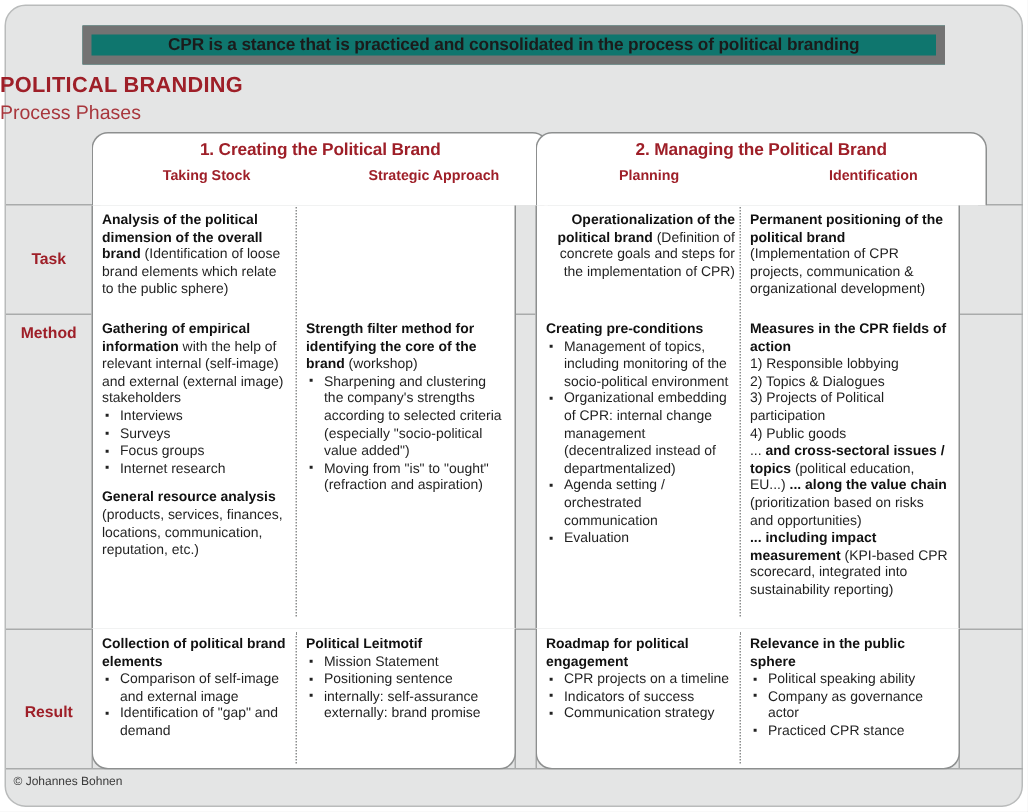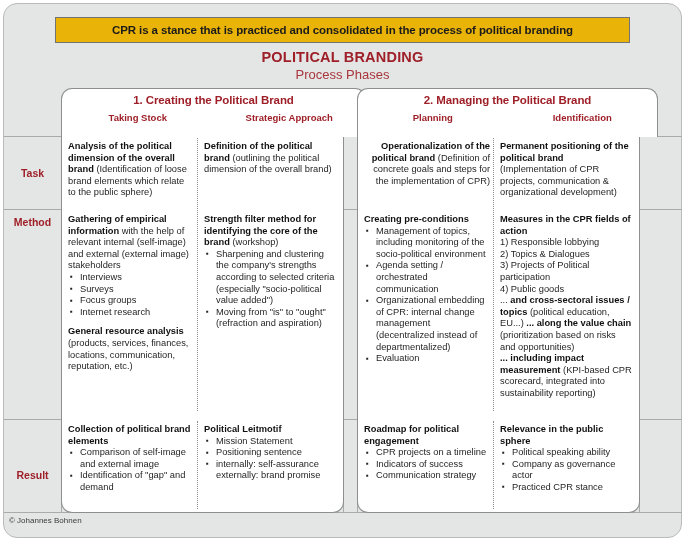--- a/index.html
+++ b/index.html
@@ -23,31 +23,30 @@
     background:#e4e5e5;
     border:1px solid #b9bbbb;
     border-radius:14px;
     box-sizing:border-box;
   }
   
   .banner{
     position:absolute;
     left:55px;top:17px;
     width:575px;height:26px;
-    background:#eab308;
-    border:1px solid #737373;
+    background:#0f766e;
+    border:6px solid #737373;
     box-sizing:border-box;
     display:flex;align-items:center;justify-content:center;
     font-size:11.5px;font-weight:bold;color:#1b1b1b;
     letter-spacing:-0.1px;
   }
   
   .title-wrap{
     position:absolute;left:0;top:49px;width:685px;
-    text-align:center;
   }
   .title-main{
     font-size:14.5px;font-weight:bold;color:#9e1f28;
     letter-spacing:0.2px;line-height:17px;
   }
   .title-sub{
     font-size:13px;color:#a8363c;line-height:16px;
     margin-top:1px;
   }
 
@@ -194,23 +193,20 @@
     <div class="dotted" style="left:489px;top:50px;height:273px;"></div>
     <div class="dotted" style="left:489px;top:333px;height:88px;"></div>
 
     <div class="rowlabel" style="top:79px;">Task</div>
     <div class="rowlabel" style="top:128px;">Method</div>
     <div class="rowlabel" style="top:351px;margin-top:30px;">Result</div>
 
     <div class="cell" style="left:64px;top:53px;width:126px;">
       <p><b>Analysis of the political dimension of the overall brand</b><span> (Identification of loose brand elements which relate to the public sphere)</span></p>
     </div>
-    <div class="cell" style="left:200px;top:53px;width:132px;">
-      <p><b>Definition of the political brand</b><span> (outlining the political dimension of the overall brand)</span></p>
-    </div>
     <div class="cell" style="left:360px;top:53px;width:126px;text-align:right;">
       <p><b>Operationalization of the political brand</b><span> (Definition of concrete goals and steps for the implementation of CPR)</span></p>
     </div>
     <div class="cell" style="left:496px;top:53px;width:132px;">
       <p><b>Permanent positioning of the political brand</b><span> (Implementation of CPR projects, communication &amp; organizational development)</span></p>
     </div>
 
     <div class="cell" style="left:64px;top:126px;width:127px;">
       <p><b>Gathering of empirical information</b><span> with the help of relevant internal (self-image) and external (external image) stakeholders</span></p>
       <ul class="b">
@@ -228,22 +224,22 @@
       <ul class="b">
         <li>Sharpening and clustering the company's strengths according to selected criteria (especially "socio-political value added")</li>
         <li>Moving from "is" to "ought" (refraction and aspiration)</li>
       </ul>
     </div>
 
     <div class="cell" style="left:360px;top:126px;width:127px;">
       <p><b>Creating pre-conditions</b></p>
       <ul class="b">
         <li>Management of topics, including monitoring of the socio-political environment</li>
+        <li>Organizational embedding of CPR: internal change management (decentralized instead of departmentalized)</li>
         <li>Agenda setting / orchestrated communication</li>
-        <li>Organizational embedding of CPR: internal change management (decentralized instead of departmentalized)</li>
         <li>Evaluation</li>
       </ul>
     </div>
 
     <div class="cell" style="left:496px;top:126px;width:133px;">
       <p><b>Measures in the CPR fields of action</b></p>
       <p>1) Responsible lobbying</p>
       <p>2) Topics &amp; Dialogues</p>
       <p>3) Projects of Political participation</p>
       <p>4) Public goods</p>

